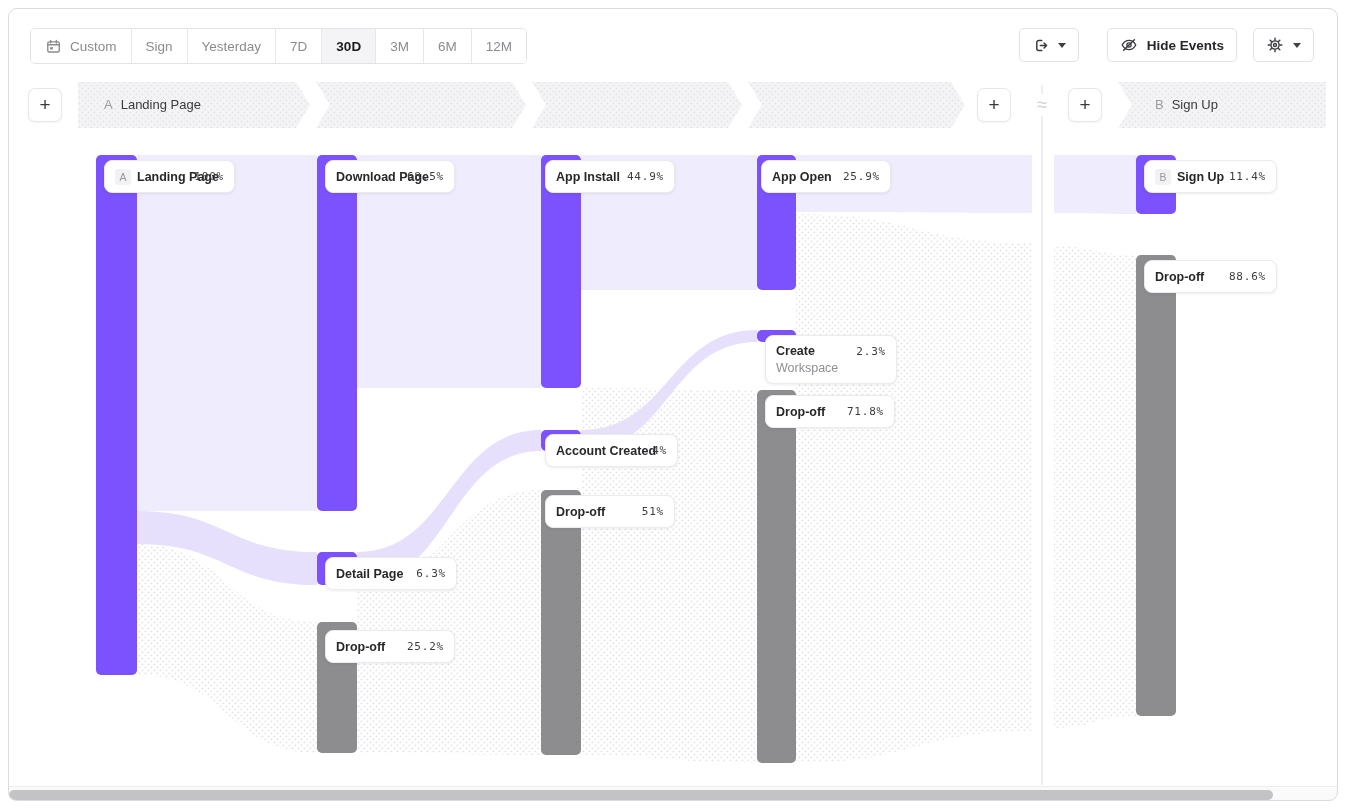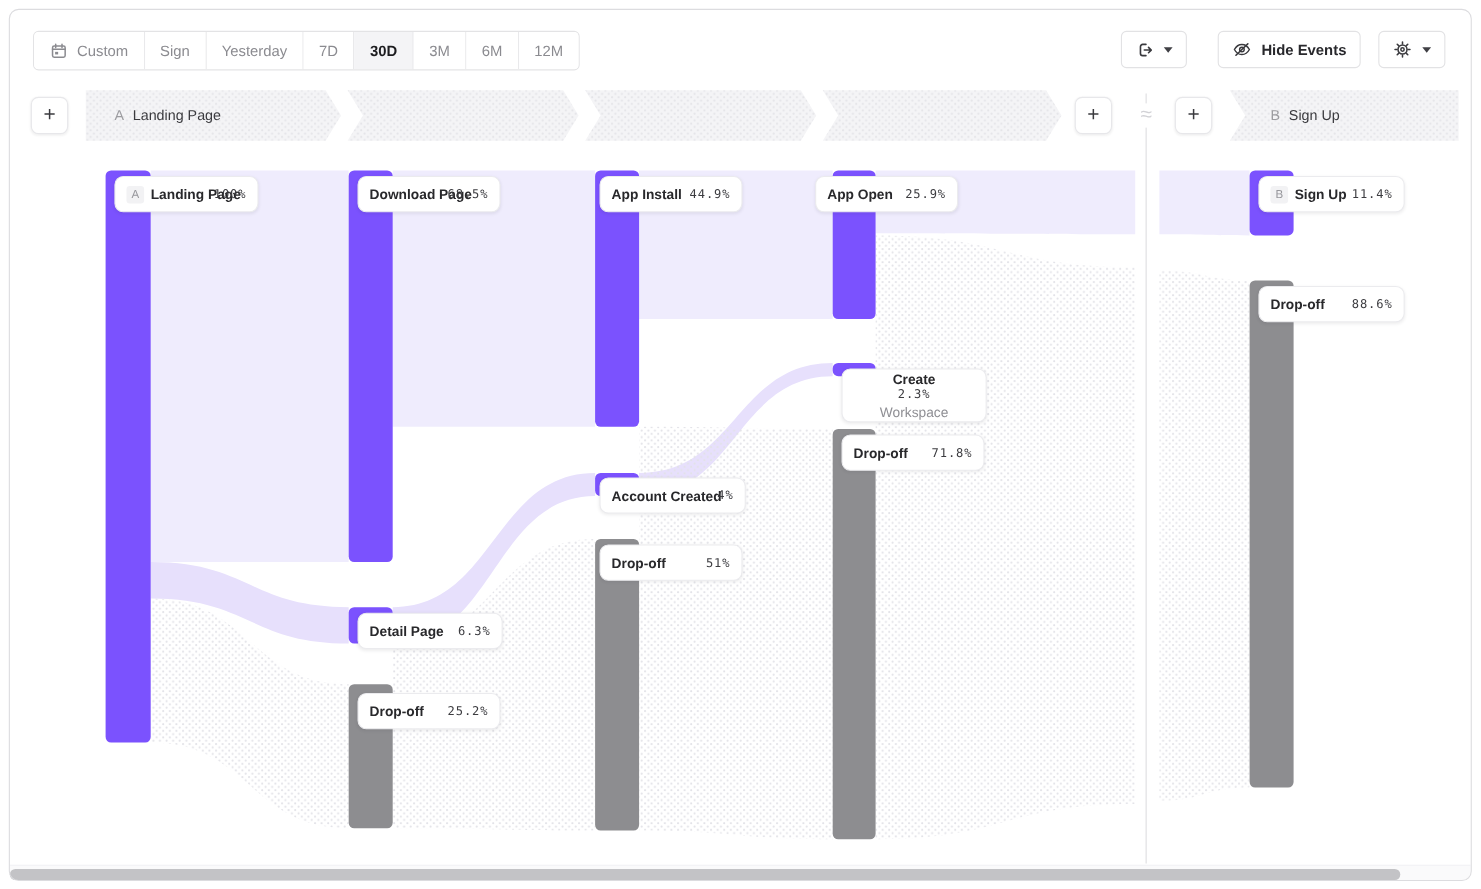--- a/index.html
+++ b/index.html
@@ -33,21 +33,21 @@
   
   .card{position:absolute;z-index:10;background:#fff;border:1px solid #ebebee;border-radius:8px;
     box-shadow:0 1px 3px rgba(20,20,43,.08);box-sizing:border-box;display:flex;align-items:center;
     justify-content:space-between;padding:0 10px;height:33px;cursor:pointer;}
   .card .lg{display:flex;align-items:center;gap:6px;min-width:0;}
   .card .lbl{font-size:12.5px;font-weight:700;color:#28282b;white-space:nowrap;}
   .card .pct{font-family:"DejaVu Sans Mono",monospace;font-size:11px;letter-spacing:.8px;color:#3c3c40;white-space:nowrap;}
   .card .badge{width:16px;height:16px;background:#f2f2f4;border-radius:3px;color:#97979c;font-size:10.5px;
     display:flex;align-items:center;justify-content:center;flex:0 0 auto;}
   .card.two{flex-direction:column;align-items:stretch;justify-content:center;gap:3px;}
-  .card.two .row{display:flex;justify-content:space-between;align-items:center;flex-direction:column;}
+  .card.two .row{display:flex;justify-content:space-between;align-items:center;}
   .card .lbl2{font-size:12.5px;color:#8f8f94;}
 
   
   .scroll-track{position:absolute;left:9px;top:786px;width:1328px;height:14px;background:#fafafb;
     border-top:1px solid #ececef;border-radius:0 0 9px 9px;z-index:40;}
   .scroll-thumb{position:absolute;left:0;top:3px;width:1264px;height:10px;border-radius:5px;background:#c3c3c6;cursor:pointer;}
 </style>
 </head>
 <body>
 
@@ -181,21 +181,21 @@
           <span class="lbl">Download Page</span>
         </div>
         <span class="pct">68.5%</span>
       </div>
       <div class="card" style="left: 545px; top: 160px; width: 130px; height: 33px; text-align: right;">
         <div class="lg">
           <span class="lbl">App Install</span>
         </div>
         <span class="pct">44.9%</span>
       </div>
-      <div class="card" style="left: 741px; top: 160px; width: 130px; height: 33px; gap: 25px;">
+      <div class="card" style="left: 761px; top: 160px; width: 130px; height: 33px; gap: 25px;">
         <div class="lg">
           <span class="lbl">App Open</span>
         </div>
         <span class="pct">25.9%</span>
       </div>
       <div class="card two" style="left: 765px; top: 335px; width: 132px; height: 49px;">
         <div class="row">
           <span class="lbl">Create</span>
           <span class="pct">2.3%</span>
         </div>

